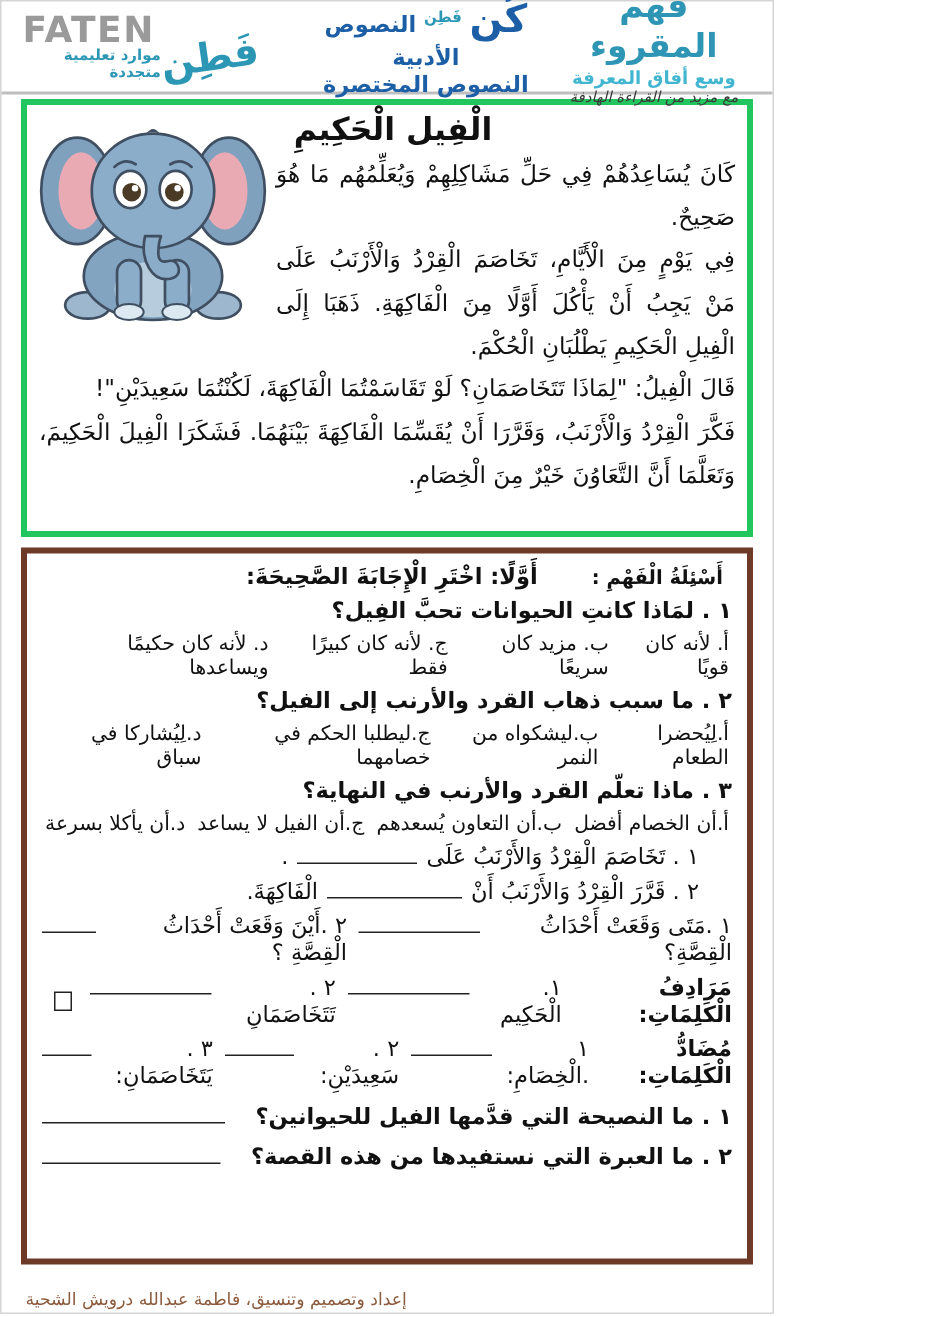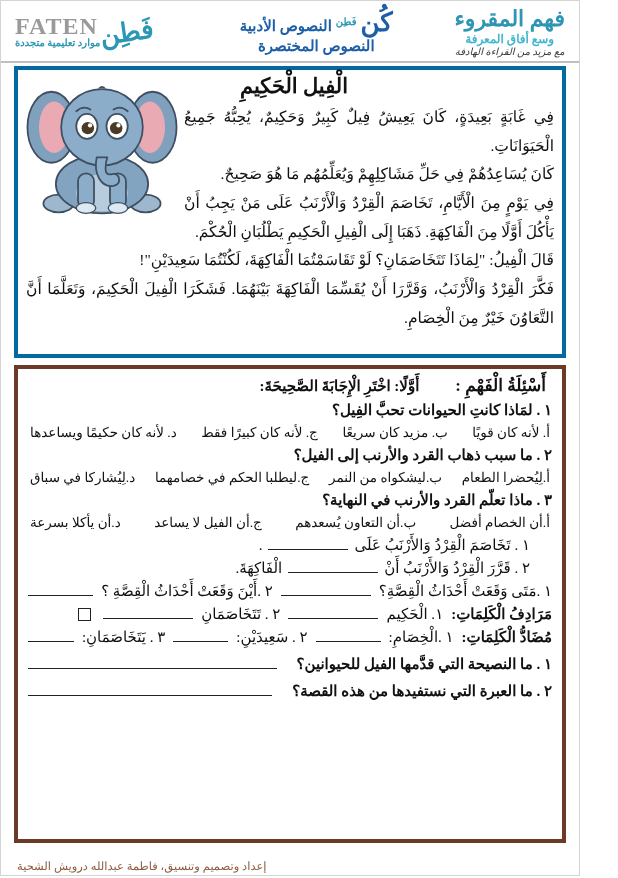--- a/index.html
+++ b/index.html
@@ -1,18 +1,18 @@
 <!DOCTYPE html>
 <html lang="ar"><head>
 <meta charset="utf-8">
 <style>
   * { margin:0; padding:0; box-sizing:border-box; }
   html,body { width:618px; height:878px; background:#ffffff; }
   body { font-family:"DejaVu Sans", sans-serif; color:#111; overflow:hidden; }
-  .page { width:580px; height:876px; border:1px solid #d4d4d4; background:#fff; position:relative;font-family:Liberation Serif, serif; }
+  .page { width:516px; height:876px; border:1px solid #d4d4d4; background:#fff; position:relative; }
 
   
   .header { height:60px; display:flex; flex-direction:row; align-items:center;
             justify-content:space-between; padding:2px 14px 0 14px; direction:ltr; }
   .hdr-left { display:flex; align-items:flex-end; direction:ltr; }
   .faten-ar { color:#2b97b4; font-size:26px; font-weight:bold; transform:rotate(-8deg); margin-right:-4px; }
   .faten-en { color:#9a9a9a; font-size:24px; font-weight:bold; letter-spacing:1px; line-height:0.9; }
   .faten-tag { color:#2b97b4; font-size:10px; font-weight:bold; text-align:right; }
   .hdr-center { text-align:center; direction:rtl; line-height:1.15;margin-left:28px; }
   .kon { color:#1d5fa6; font-size:26px; font-weight:bold; }
@@ -20,31 +20,31 @@
   .c-line1 { color:#1d5fa6; font-size:15px; font-weight:bold; }
   .c-line2 { color:#1d5fa6; font-size:15px; font-weight:bold; }
   .hdr-right { text-align:center; direction:rtl; line-height:1.2; }
   .r-title { color:#2e96b4; font-size:22px; font-weight:bold; }
   .r-sub { color:#42b6d0; font-size:12px; font-weight:bold;text-align:center; }
   .r-tag { color:#3a3a3a; font-size:10px; font-style:italic; }
 
   .hdr-divider { border-top:2px solid #bfbfbf; margin:0; }
 
   
-  .story-box { margin:3px 13px 0 13px; border:4px solid #0369a1; padding:2px 8px 4px 8px;
+  .story-box { margin:3px 13px 0 13px; border:4px solid #22c55e; padding:2px 8px 4px 8px;
                direction:rtl; min-height:292px; }
   .elephant-wrap { float:left; width:152px; height:142px; margin:2px 6px 2px 0; }
   .story-title { text-align:center; font-size:21px; font-weight:bold; margin:2px 150px 4px 0; }
   .story-p { font-size:15.5px; line-height:1.85; text-align:justify; }
 
   
   .q-box { margin:7px 13px 0 13px; border:4px solid #6d3a27; padding:6px 10px 8px 10px;
            direction:rtl; height:478px; display:flex; flex-direction:column; gap:5px; }
   .q-headrow { display:flex; gap:36px; align-items:baseline; padding-right:6px; }
-  .q-head { font-size:17px; font-weight:bold; }
+  .q-head { font-size:13px; font-weight:bold; }
   .q-first { font-size:15px; font-weight:bold; }
   .mcq-q { font-size:15px; font-weight:bold; }
   .opts { display:flex; justify-content:space-between; font-size:13.5px; padding:0 2px; }
   .fillline { font-size:15px; padding-right:22px; display:flex; align-items:baseline; gap:6px; }
   .blank { display:inline-block; border-bottom:1.2px solid #222; height:14px; }
   .b80 { width:80px; } .b90 { width:90px; } .b65 { width:65px; } .b55 { width:55px; }
   .bflex { flex:1 1 40px; }
   .row { display:flex; align-items:baseline; gap:8px; font-size:15px; }
   .lbl { font-weight:bold; }
   .checkbox { width:13px; height:13px; border:1.6px solid #222; display:inline-block;
@@ -115,21 +115,20 @@
         <circle cx="101" cy="61" r="7" fill="#4a3a26"></circle>
         <circle cx="71.5" cy="58" r="2.4" fill="#fff"></circle>
         <circle cx="103.5" cy="58" r="2.4" fill="#fff"></circle>
 
         <path d="M79 94 q-3 14 3 24 q6 10 16 8 q8 -2 6 -9 q-2 -6 -9 -4 q-6 1 -6 -6 q0 -8 2 -13 z" fill="#8badc9" stroke="#3f4f61" stroke-width="2" stroke-linejoin="round"></path>
 
         <path d="M80 17 q5 -7 10 0 q-5 -2 -10 0" fill="#3f4f61"></path>
       </svg>
     </div>
     <div class="story-title">الْفِيل الْحَكِيمِ</div>
-    <p class="story-p">فِي غَابَةٍ بَعِيدَةٍ، كَانَ يَعِيشُ فِيلٌ كَبِيرٌ وَحَكِيمٌ، يُحِبُّهُ جَمِيعُ الْحَيَوَانَاتِ.</p>
     <p class="story-p">كَانَ يُسَاعِدُهُمْ فِي حَلِّ مَشَاكِلِهِمْ وَيُعَلِّمُهُم مَا هُوَ صَحِيحٌ.</p>
     <p class="story-p">فِي يَوْمٍ مِنَ الْأَيَّامِ، تَخَاصَمَ الْقِرْدُ وَالْأَرْنَبُ عَلَى مَنْ يَجِبُ أَنْ يَأْكُلَ أَوَّلًا مِنَ الْفَاكِهَةِ. ذَهَبَا إِلَى الْفِيلِ الْحَكِيمِ يَطْلُبَانِ الْحُكْمَ.</p>
     <p class="story-p">قَالَ الْفِيلُ: "لِمَاذَا تَتَخَاصَمَانِ؟ لَوْ تَقَاسَمْتُمَا الْفَاكِهَةَ، لَكُنْتُمَا سَعِيدَيْنِ"!</p>
     <p class="story-p">فَكَّرَ الْقِرْدُ وَالْأَرْنَبُ، وَقَرَّرَا أَنْ يُقَسِّمَا الْفَاكِهَةَ بَيْنَهُمَا. فَشَكَرَا الْفِيلَ الْحَكِيمَ، وَتَعَلَّمَا أَنَّ التَّعَاوُنَ خَيْرٌ مِنَ الْخِصَامِ.</p>
   </div>
 
   <div class="q-box">
     <div class="q-headrow">
       <span class="q-head">أَسْئِلَةُ الْفَهْمِ :</span>
       <span class="q-first">أَوَّلًا: اخْتَرِ الْإِجَابَةَ الصَّحِيحَةَ:</span>

